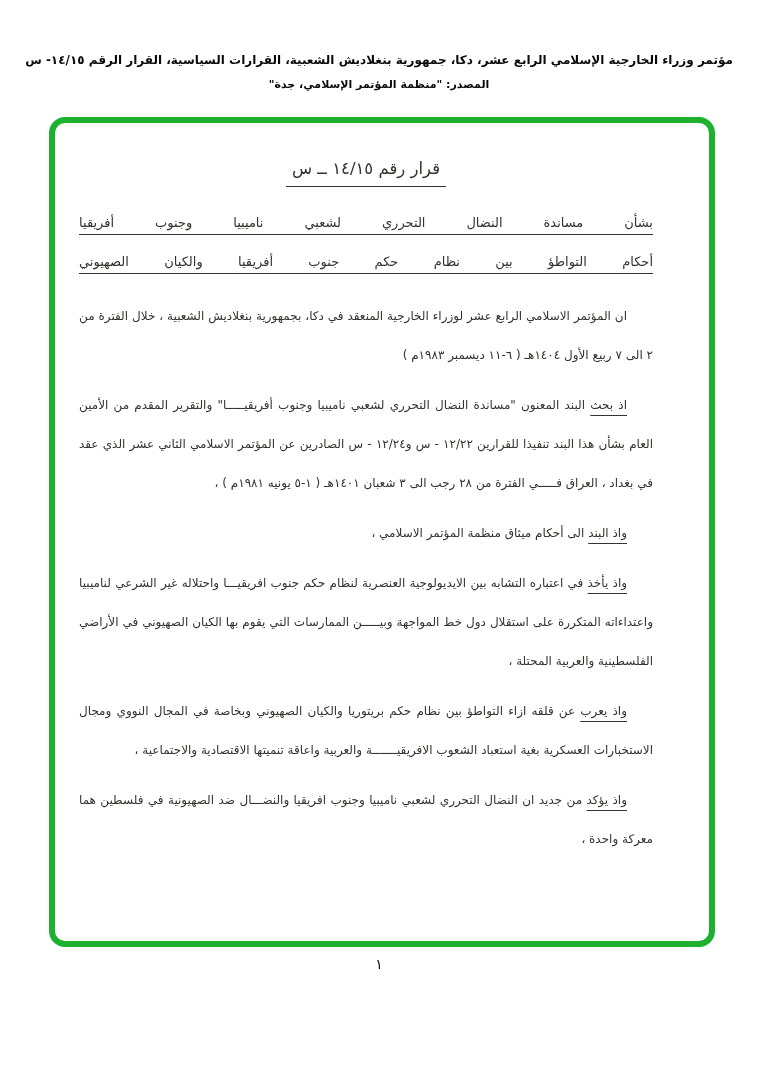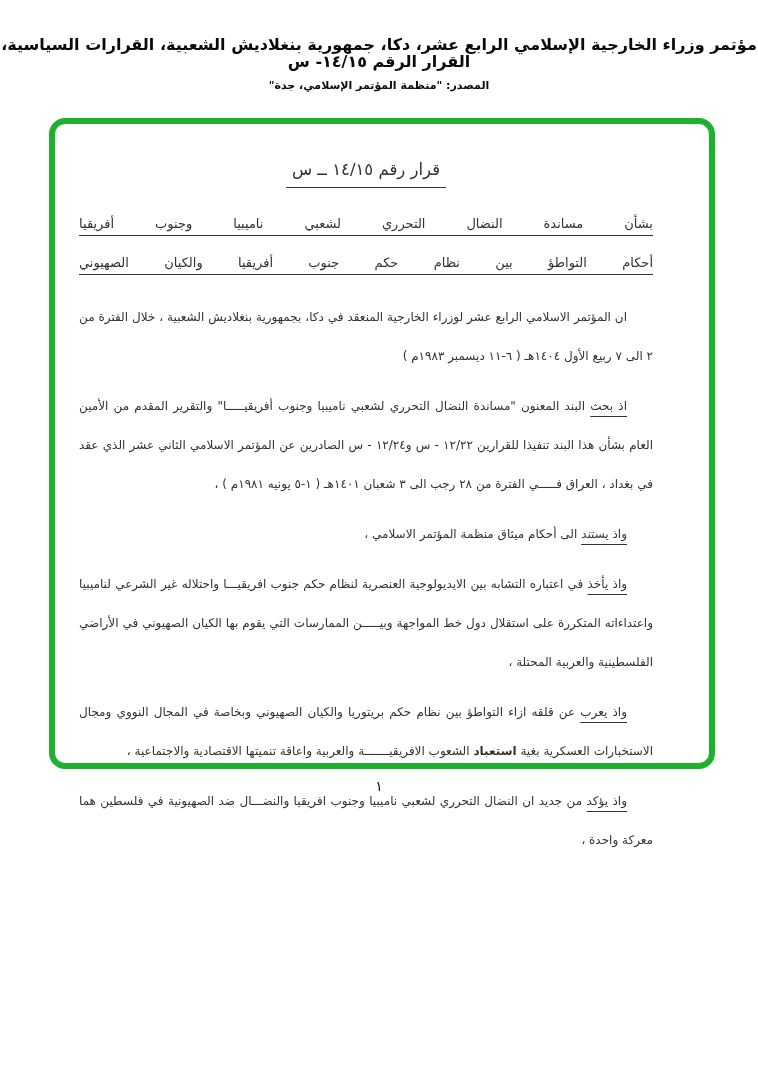--- a/index.html
+++ b/index.html
@@ -15,33 +15,33 @@
     --green: #1eb12e;
     --ink: #35322d;
   }
   .caption {
     direction: rtl;
     text-align: center;
     font-weight: bold;
     color: #0a0a0a;
   }
   .caption .l1 {
-    padding-top: 36px;
-    font-size: 16px;
+    padding-top: 52px;
+    font-size: 12px;
     line-height: 17px;
   }
   .caption .l2 {
     margin-top: 8px;
     font-size: 11px;
     line-height: 15px;
   }
   .doc {
     box-sizing: border-box;
     width: 666px;
-    height: 651px;
+    height: 830px;
     margin: 25px 43px 0 49px;
     border: 6px solid var(--green);
     border-radius: 16px;
     direction: rtl;
     color: var(--ink);
     padding: 34px 56px 0 24px;
   }
   .title {
     text-align: center;
     font-size: 16.5px;
@@ -68,21 +68,21 @@
     font-size: 12px;
     line-height: 39px;
     text-align: justify;
     text-indent: 26px;
   }
   .para .u {
     text-decoration: underline;
     text-underline-offset: 6px;
     text-decoration-thickness: 1.2px;
   }
-  .para .b { font-weight: bold; }
+  .para .b { font-weight: normal; }
   .pagenum {
     text-align: center;
     font-size: 14px;
     color: #111;
     margin-top: 9px;
   }
 </style>
 </head>
 <body>
 
@@ -93,20 +93,20 @@
 
 <div class="doc" dir="rtl">
   <div class="title">
     <span>قرار رقم ١٤/١٥ ــ س</span>
   </div>
   <div class="subtitle">بشأن مساندة النضال التحرري لشعبي ناميبيا وجنوب أفريقيا</div>
   <div class="subtitle">أحكام التواطؤ بين نظام حكم جنوب أفريقيا والكيان الصهيوني</div>
   <div class="paras">
       <p class="para"><span>ان المؤتمر الاسلامي الرابع عشر لوزراء الخارجية المنعقد في دكا، بجمهورية بنغلاديش الشعبية ، خلال الفترة من ٢ الى ٧ ربيع الأول ١٤٠٤هـ ( ٦-١١ ديسمبر ١٩٨٣م )</span></p>
       <p class="para"><span class="u">اذ بحث</span><span> البند المعنون "مساندة النضال التحرري لشعبي ناميبيا وجنوب أفريقيـــــا" والتقرير المقدم من الأمين العام بشأن هذا البند تنفيذا للقرارين ١٢/٢٢ - س و١٢/٢٤ - س الصادرين عن المؤتمر الاسلامي الثاني عشر الذي عقد في بغداد ، العراق فـــــي الفترة من ٢٨ رجب الى ٣ شعبان ١٤٠١هـ ( ١-٥ يونيه ١٩٨١م ) ،</span></p>
-      <p class="para"><span class="u">واذ يستند</span><span> الى أحكام ميثاق منظمة المؤتمر الاسلامي ،</span></p>
+      <p class="para"><span class="u">واذ البند</span><span> الى أحكام ميثاق منظمة المؤتمر الاسلامي ،</span></p>
       <p class="para"><span class="u">واذ يأخذ</span><span> في اعتباره التشابه بين الايديولوجية العنصرية لنظام حكم جنوب افريقيـــا واحتلاله غير الشرعي لناميبيا واعتداءاته المتكررة على استقلال دول خط المواجهة وبيـــــن الممارسات التي يقوم بها الكيان الصهيوني في الأراضي الفلسطينية والعربية المحتلة ،</span></p>
       <p class="para"><span class="u">واذ يعرب</span><span> عن قلقه ازاء التواطؤ بين نظام حكم بريتوريا والكيان الصهيوني وبخاصة في المجال النووي ومجال الاستخبارات العسكرية بغية </span><span class="b">استعباد</span><span> الشعوب الافريقيـــــــة والعربية واعاقة تنميتها الاقتصادية والاجتماعية ،</span></p>
       <p class="para"><span class="u">واذ يؤكد</span><span> من جديد ان النضال التحرري لشعبي ناميبيا وجنوب افريقيا والنضـــال ضد الصهيونية في فلسطين هما معركة واحدة ،</span></p>
     </div>
 </div>
 
 <div class="pagenum">١</div>
 
 </body></html>

